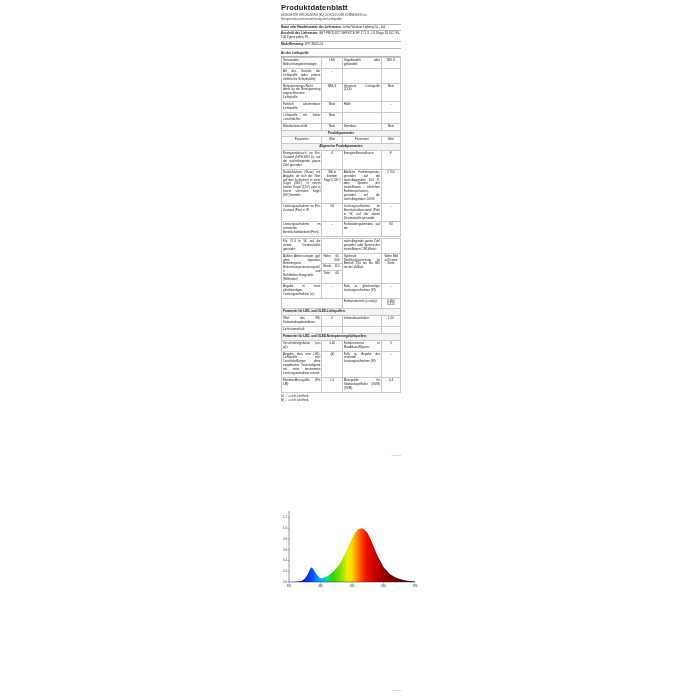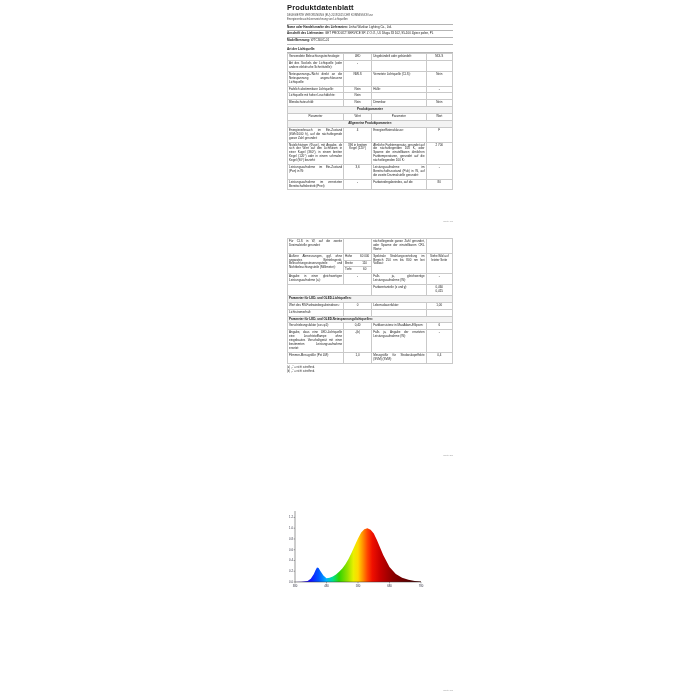--- a/index.html
+++ b/index.html
@@ -1,20 +1,20 @@
 <!DOCTYPE html>
 <html><head>
 <meta charset="utf-8">
 <style>
   html,body{margin:0;padding:0;}
   body{
     width:700px;height:700px;background:#ffffff;position:relative;
     font-family:"Liberation Sans", sans-serif;color:#1a1a1a;overflow:hidden;
   }
-  .page{position:absolute;left:287px;width:166px;background:#fff;}
+  .page{position:absolute;left:281px;width:120px;background:#fff;}
   #page1{top:3px;height:220px;}
   #page2{top:238px;height:219px;}
   #page3{top:462px;height:230px;}
   .doc-title{font-size:7.6px;font-weight:bold;margin:0 0 2px 0;letter-spacing:0.1px;}
   .doc-subtitle{font-size:2.7px;color:#444;line-height:1.3;margin-bottom:2.5px;width:112px;}
   .supplier{border-top:1px solid #b5b5b5;}
   .kvrow{border-bottom:1px solid #b5b5b5;font-size:3px;line-height:1.3;padding:1px 0;}
   .kvrow b{font-weight:bold;}
   .sechead{font-size:3.1px;font-weight:bold;padding:1.5px 0;border-bottom:1px solid #b5b5b5;}
   table{width:100%;border-collapse:collapse;table-layout:fixed;}

